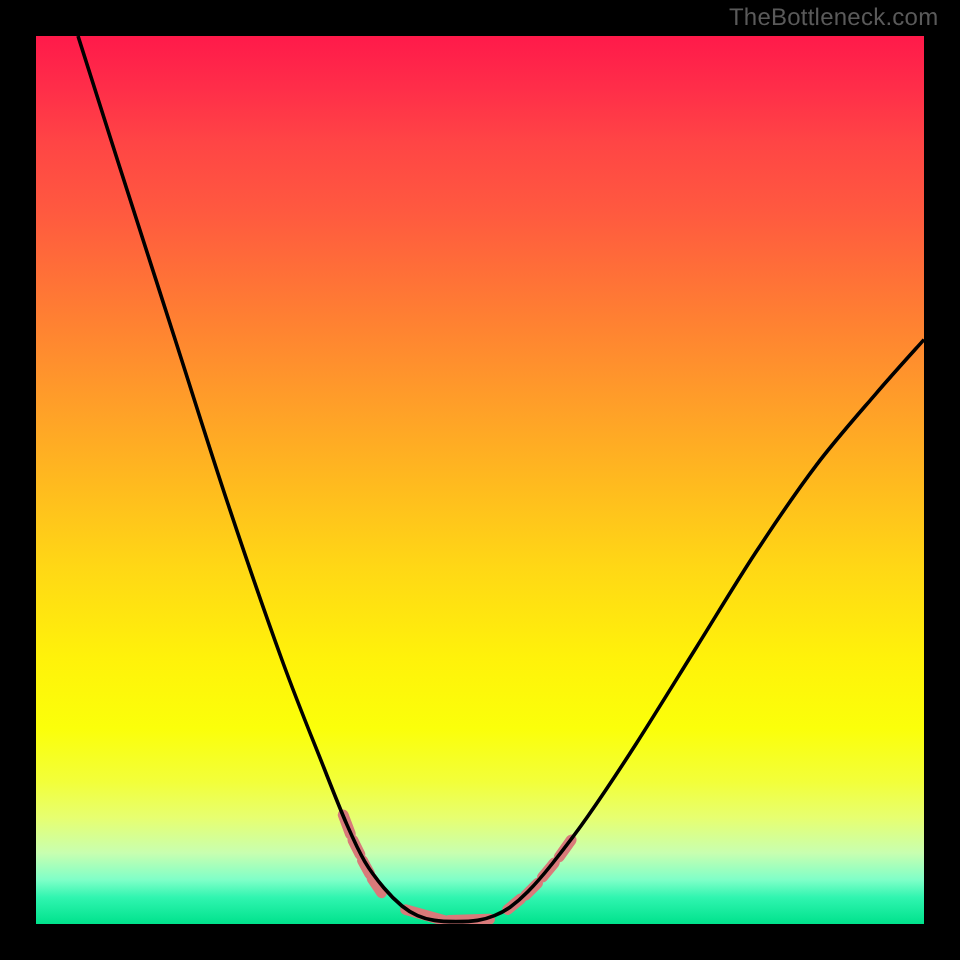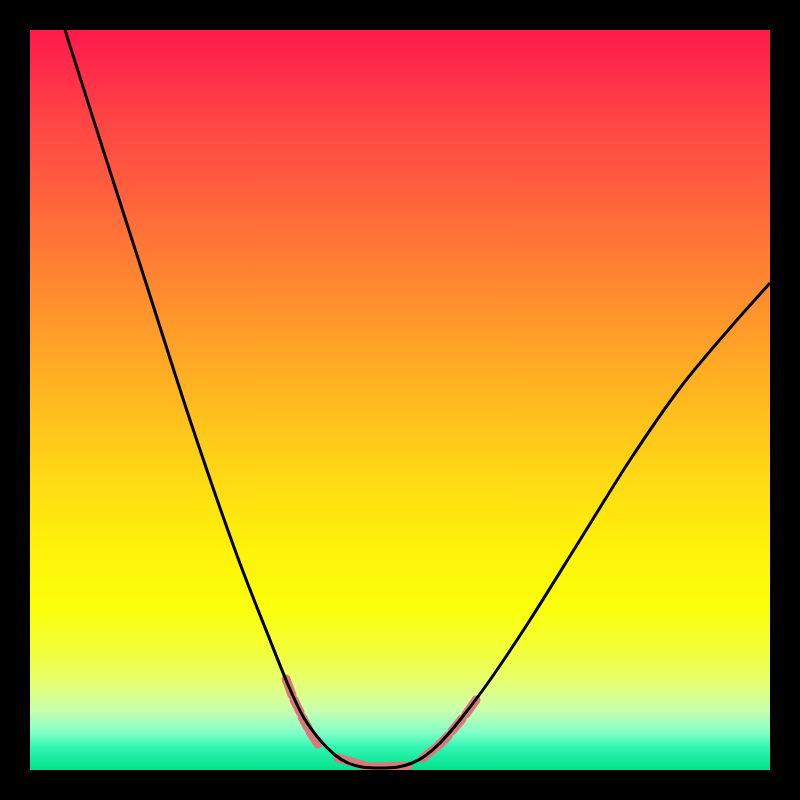--- a/index.html
+++ b/index.html
@@ -77,13 +77,14 @@
         <line x1="308" y1="728" x2="340" y2="737" stroke="#d97a7a" stroke-width="9" stroke-linecap="round"></line>
         <line x1="344" y1="737" x2="378" y2="736" stroke="#d97a7a" stroke-width="9" stroke-linecap="round"></line>
         <line x1="393" y1="728" x2="404" y2="719" stroke="#d97a7a" stroke-width="9" stroke-linecap="round"></line>
         <line x1="408" y1="716" x2="418" y2="706" stroke="#d97a7a" stroke-width="9" stroke-linecap="round"></line>
         <line x1="422" y1="701" x2="432" y2="689" stroke="#d97a7a" stroke-width="9" stroke-linecap="round"></line>
         <line x1="436" y1="684" x2="446" y2="670" stroke="#d97a7a" stroke-width="9" stroke-linecap="round"></line>
       </g>
     <path id="main-curve" fill="none" stroke="#000000" stroke-width="3" d="M 35 0 C 40.833333333333336 18.333333333333332, 56.666666666666664 68.33333333333334, 70 110 C 83.33333333333333 151.66666666666666, 100 203.33333333333334, 115 250 C 130 296.6666666666667, 145 345, 160 390 C 175 435, 191.66666666666666 483.3333333333333, 205 520 C 218.33333333333334 556.6666666666666, 231 587.1666666666666, 240 610 C 249 632.8333333333334, 253.33333333333334 644, 259 657 C 264.6666666666667 670, 268.8333333333333 679.1666666666666, 274 688 C 279.1666666666667 696.8333333333334, 284.8333333333333 703.8333333333334, 290 710 C 295.1666666666667 716.1666666666666, 300.3333333333333 721.1666666666666, 305 725 C 309.6666666666667 728.8333333333334, 313.5 731, 318 733 C 322.5 735, 326.6666666666667 736.1666666666666, 332 737 C 337.3333333333333 737.8333333333334, 344 738, 350 738 C 356 738, 362.6666666666667 737.8333333333334, 368 737 C 373.3333333333333 736.1666666666666, 377.5 734.8333333333334, 382 733 C 386.5 731.1666666666666, 390.3333333333333 729.3333333333334, 395 726 C 399.6666666666667 722.6666666666666, 404.1666666666667 719, 410 713 C 415.8333333333333 707, 421.6666666666667 700.5, 430 690 C 438.3333333333333 679.5, 448.3333333333333 666.6666666666666, 460 650 C 471.6666666666667 633.3333333333334, 485 613.3333333333334, 500 590 C 515 566.6666666666666, 533.3333333333334 536.6666666666666, 550 510 C 566.6666666666666 483.3333333333333, 583.3333333333334 455.3333333333333, 600 430 C 616.6666666666666 404.6666666666667, 633.3333333333334 380, 650 358 C 666.6666666666666 336, 685 315.5, 700 298 C 715 280.5, 733.3333333333334 260.5, 740 253"></path>
   </svg>
 
+  <div class="watermark">TheBottleneck.com</div>
 </div>
 
 </body></html>

